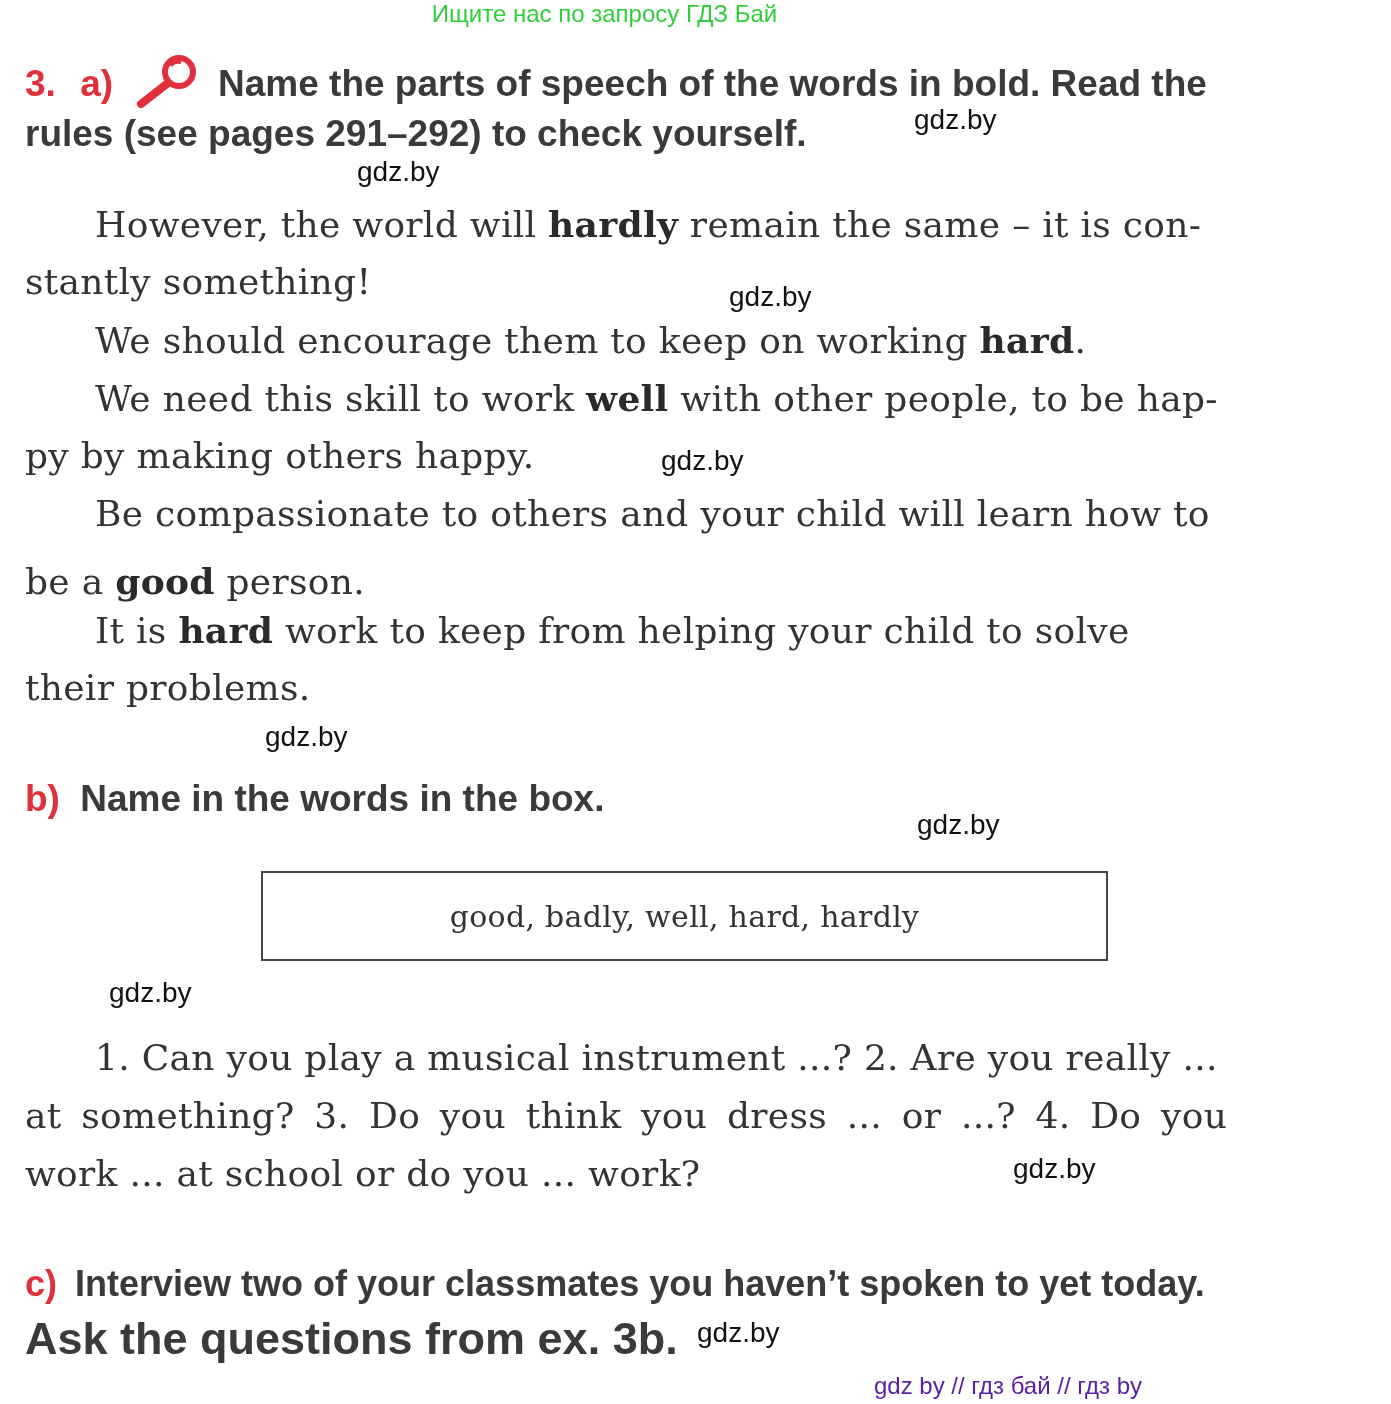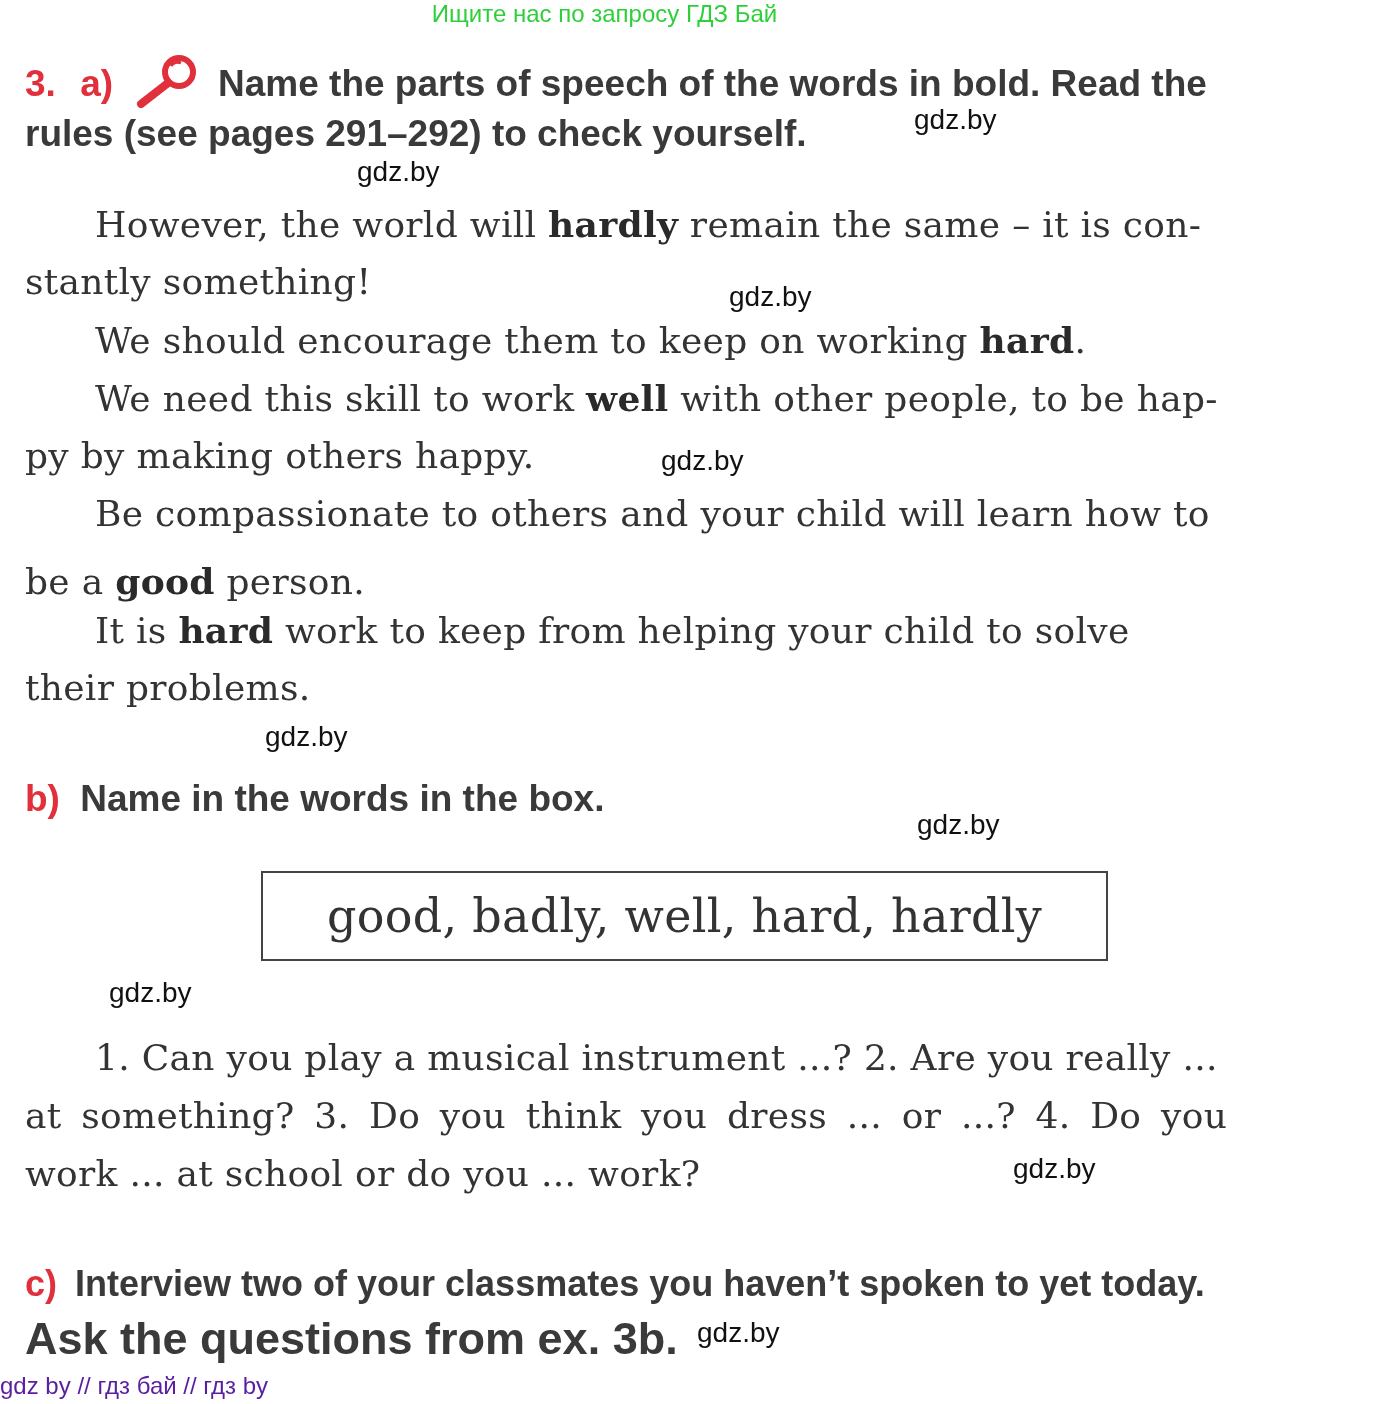--- a/index.html
+++ b/index.html
@@ -43,21 +43,21 @@
     }
     .word-box {
       left: 261px; top: 871px;
       width: 847px; height: 90px;
       border: 2px solid #444444;
       box-sizing: border-box;
       display: flex; align-items: center; justify-content: center;
     }
     .footer {
       left: 0; width: 1142px; top: 1372px;
-      text-align: left;
+      text-align: right;
       font-family: "Liberation Sans", sans-serif;
       font-size: 24px;
       color: #5a1fa0;
     }
     .icon-magnifier {
       left: 135px; top: 54px; width: 66px; height: 56px;
     }
   </style>
 </head>
 <body>
@@ -110,21 +110,21 @@
 <div class="abs serif" style="left:25px; top:667px;">their problems.</div>
 <div class="abs wm" style="left:265px; top:721px;">gdz.by</div>
 
 <div class="abs sans-bold" style="left:25px; top:778px;">
   <span class="red">b)</span>
   <span style="margin-left:10px;">Name in the words in the box.</span>
 </div>
 <div class="abs wm" style="left:917px; top:809px;">gdz.by</div>
 
 <div class="abs word-box">
-  <span class="serif" style="font-size:46px;">good, badly, well, hard, hardly</span>
+  <span class="serif" style="font-size:30px;">good, badly, well, hard, hardly</span>
 </div>
 
 <div class="abs wm" style="left:109px; top:977px;">gdz.by</div>
 
 <div class="abs serif" style="left:95px; top:1037px;">1. Can you play a musical instrument ...? 2. Are you really ...</div>
 <div class="abs serif" style="left:25px; top:1095px; word-spacing:8px;">at something? 3. Do you think you dress ... or ...? 4. Do you</div>
 <div class="abs serif" style="left:25px; top:1153px;">work ... at school or do you ... work?</div>
 <div class="abs wm" style="left:1013px; top:1153px;">gdz.by</div>
 
 <div class="abs sans-bold" style="left:25px; top:1263px; font-size:36px;">

